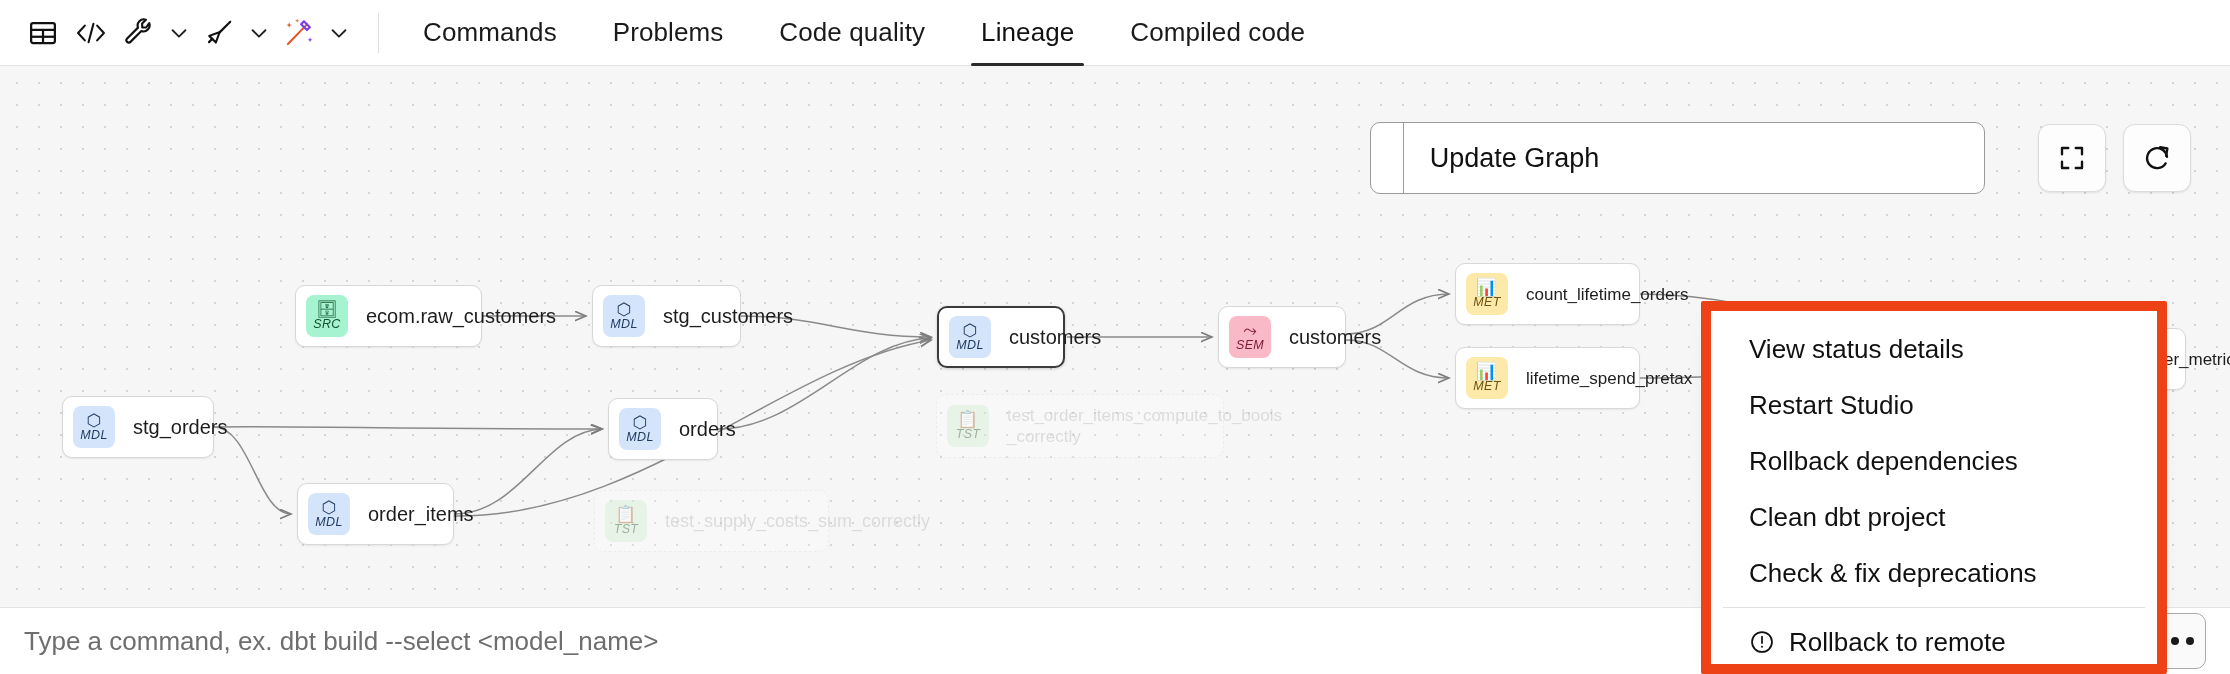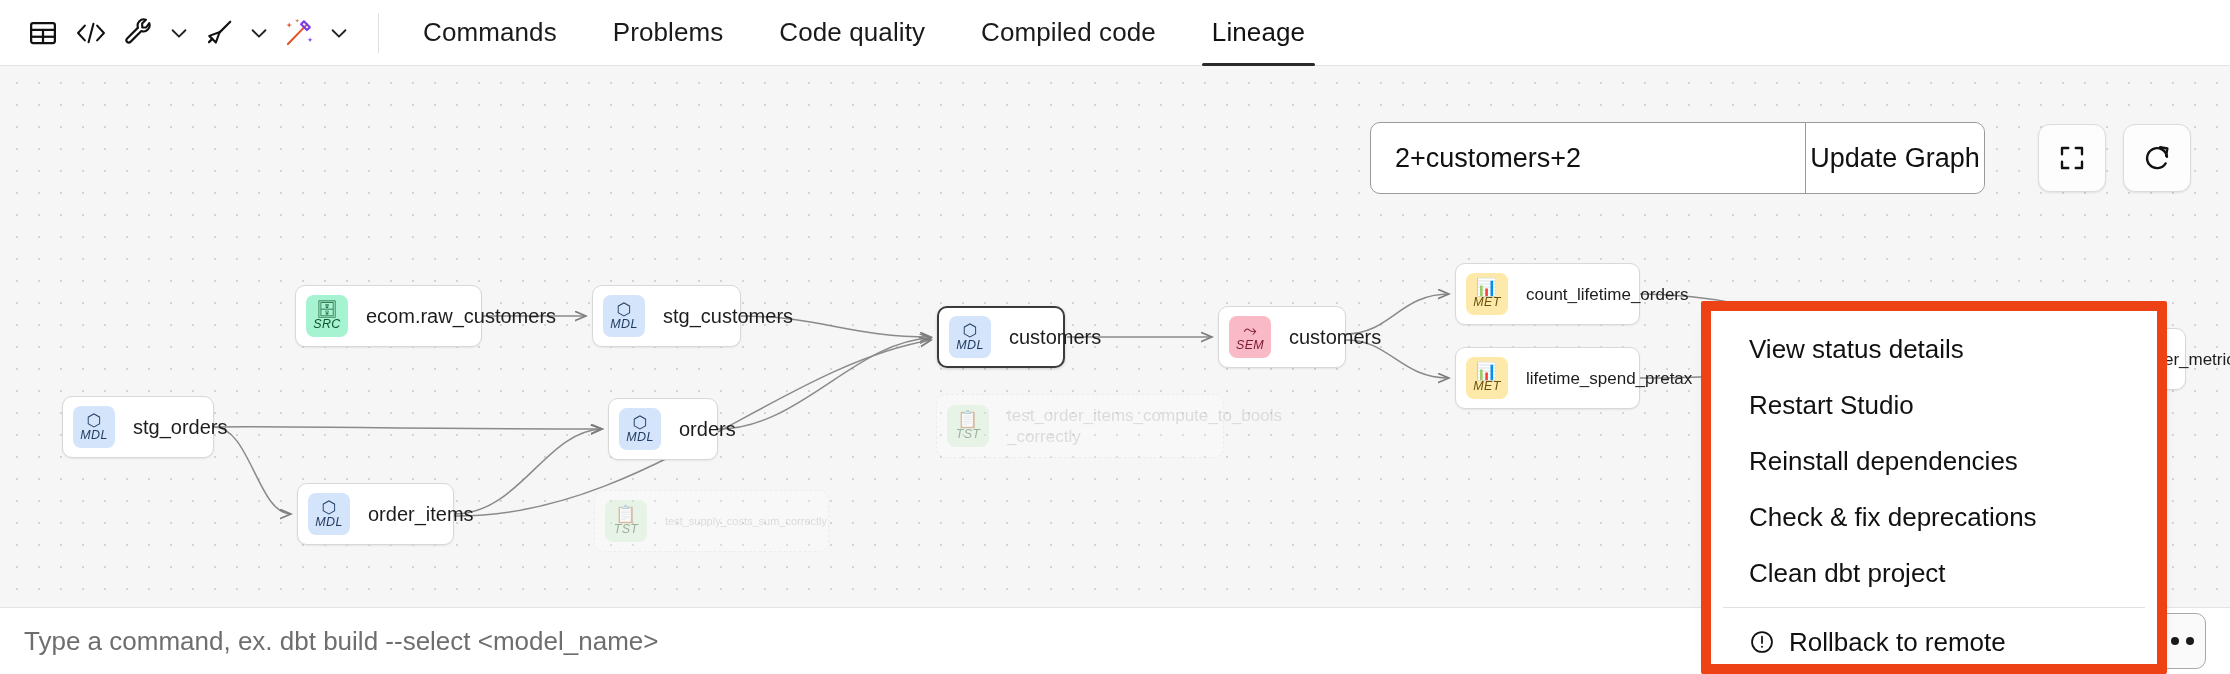--- a/index.html
+++ b/index.html
@@ -221,25 +221,25 @@
     <div class="tabs">
       <div class="tab">
           <span>Commands</span>
         </div>
       <div class="tab">
           <span>Problems</span>
         </div>
       <div class="tab">
           <span>Code quality</span>
         </div>
+      <div class="tab active">
+          <span>Lineage</span>
+        </div>
       <div class="tab">
           <span>Compiled code</span>
-        </div>
-      <div class="tab active">
-          <span>Lineage</span>
         </div>
     </div>
   </div>
 
   <div class="canvas">
 
     <svg class="edges">
       <defs>
         <marker id="ah" markerWidth="9" markerHeight="9" refX="7.6" refY="3.2" orient="auto">
           <path d="M0,0 L7.5,3.2 L0,6.4" fill="none" stroke="#7d7d7d" stroke-width="1.2"></path>
@@ -310,21 +310,21 @@
         <span class="bl">MDL</span>
       </div>
       <div class="label">orders</div>
     </div>
 
     <div class="node faded" style="left:594px; top:424px; width:235px;">
       <div class="badge badge-TST">
         <span class="gl">📋</span>
         <span class="bl">TST</span>
       </div>
-      <div class="label" style="font-size:11px;">test_supply_costs_sum_correctly</div>
+      <div class="label" style="font-size:18px;">test_supply_costs_sum_correctly</div>
     </div>
 
     <div class="node selected" style="left:937px; top:240px; width:128px;">
       <div class="badge badge-MDL">
         <span class="gl">⬡</span>
         <span class="bl">MDL</span>
       </div>
       <div class="label">customers</div>
     </div>
 
@@ -364,21 +364,20 @@
     <div class="node" style="left:1989px; top:262px; width:197px;">
       <div class="badge badge-SVO">
         <span class="gl">💾</span>
         <span class="bl">SVO</span>
       </div>
       <div class="label" style="font-size:17px;">customer_order_metrics</div>
     </div>
   </div>
 
   <div class="searchbar">
-    <input class="search-input" value="2+customers+2" style="">
     <div class="update-btn">Update Graph</div>
   </div>
 
   <div class="canvas-tools">
     <div class="ctool">
       <svg width="30" height="30" viewBox="0 0 24 24" fill="none" stroke="#111" stroke-width="1.9" stroke-linecap="round" stroke-linejoin="round">
         <polyline points="4,9 4,4 9,4"></polyline>
           <polyline points="15,4 20,4 20,9"></polyline>
         <polyline points="20,15 20,20 15,20"></polyline>
           <polyline points="9,20 4,20 4,15"></polyline>
@@ -408,27 +407,27 @@
   </div>
 
   <div class="menu">
     <div class="menu-item">
       <span>View status details</span>
     </div>
     <div class="menu-item">
       <span>Restart Studio</span>
     </div>
     <div class="menu-item">
-      <span>Reinstall dependencies</span>
+      <span>Rollback dependencies</span>
+    </div>
+    <div class="menu-item">
+      <span>Clean dbt project</span>
     </div>
     <div class="menu-item">
       <span>Check &amp; fix deprecations</span>
-    </div>
-    <div class="menu-item">
-      <span>Clean dbt project</span>
     </div>
     <div class="menu-sep"></div>
     <div class="menu-item">
       <span class="mi-icon">
         <svg width="26" height="26" viewBox="0 0 24 24" fill="none" stroke="#111" stroke-width="1.6">
           <circle cx="12" cy="12" r="9.2"></circle>
           <line x1="12" y1="7" x2="12" y2="13" stroke-linecap="round"></line>
           <circle cx="12" cy="16.4" r="0.95" fill="#111" stroke="none"></circle>
         </svg>
       </span>

